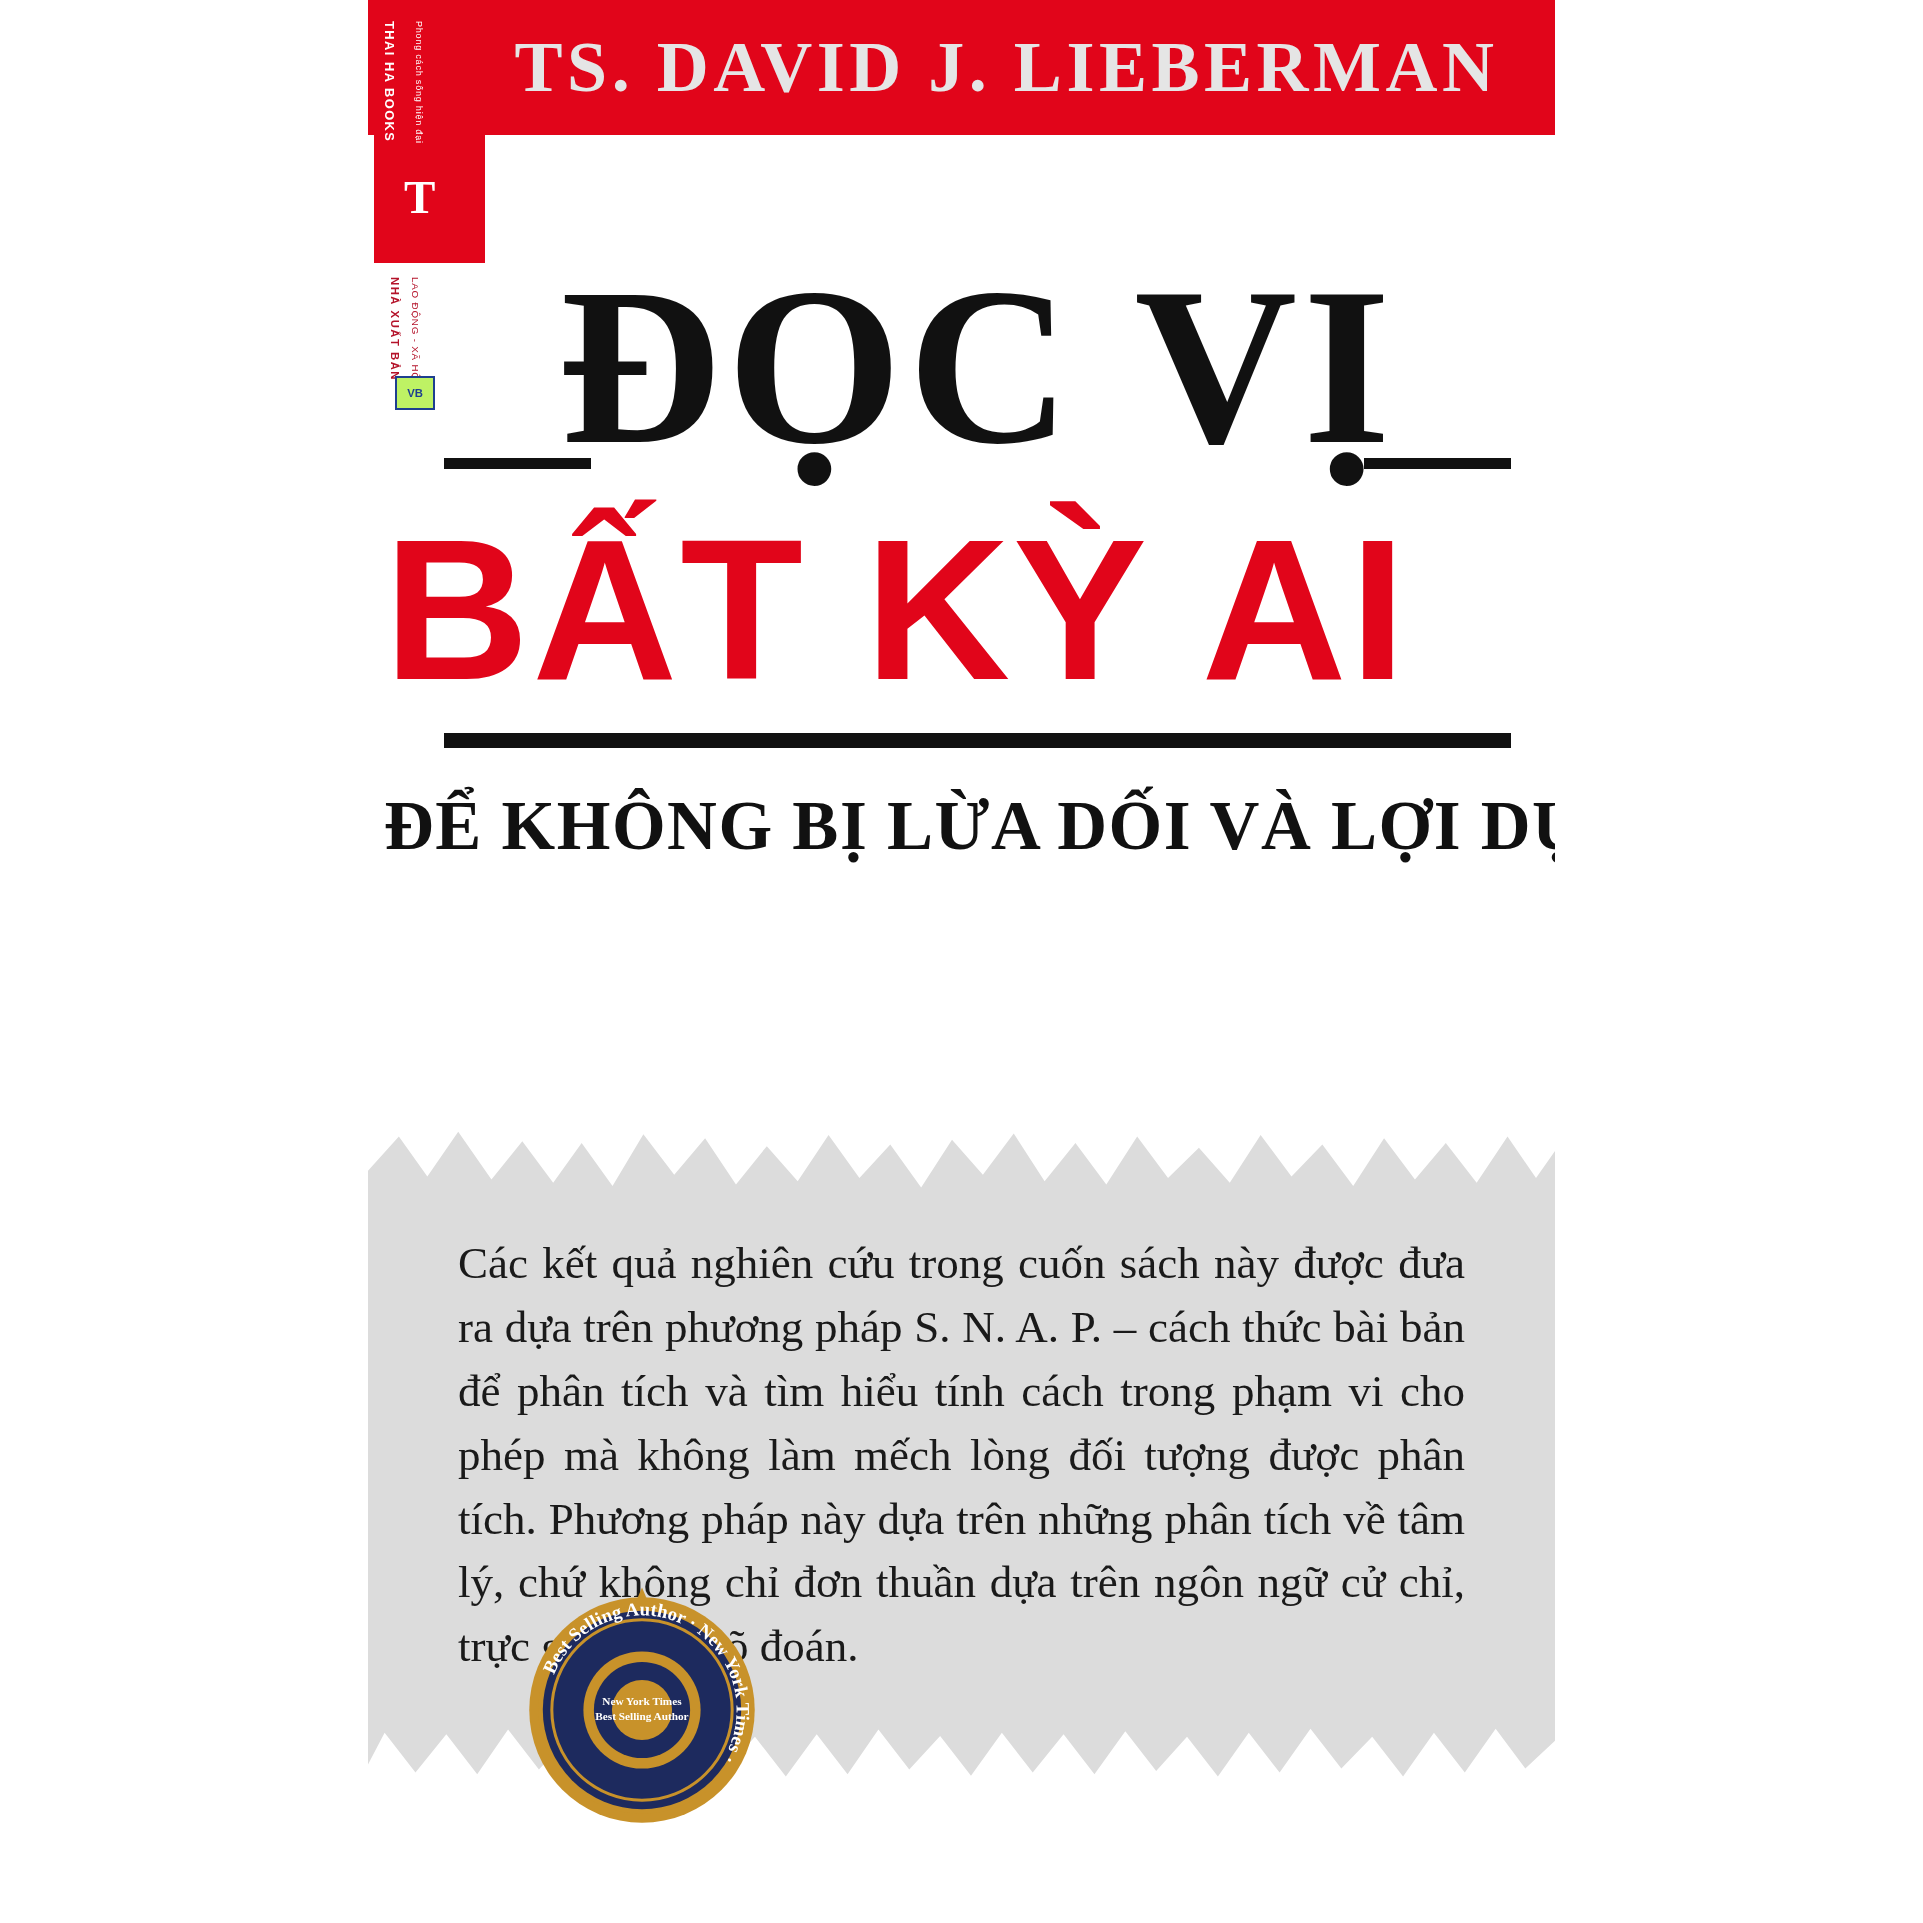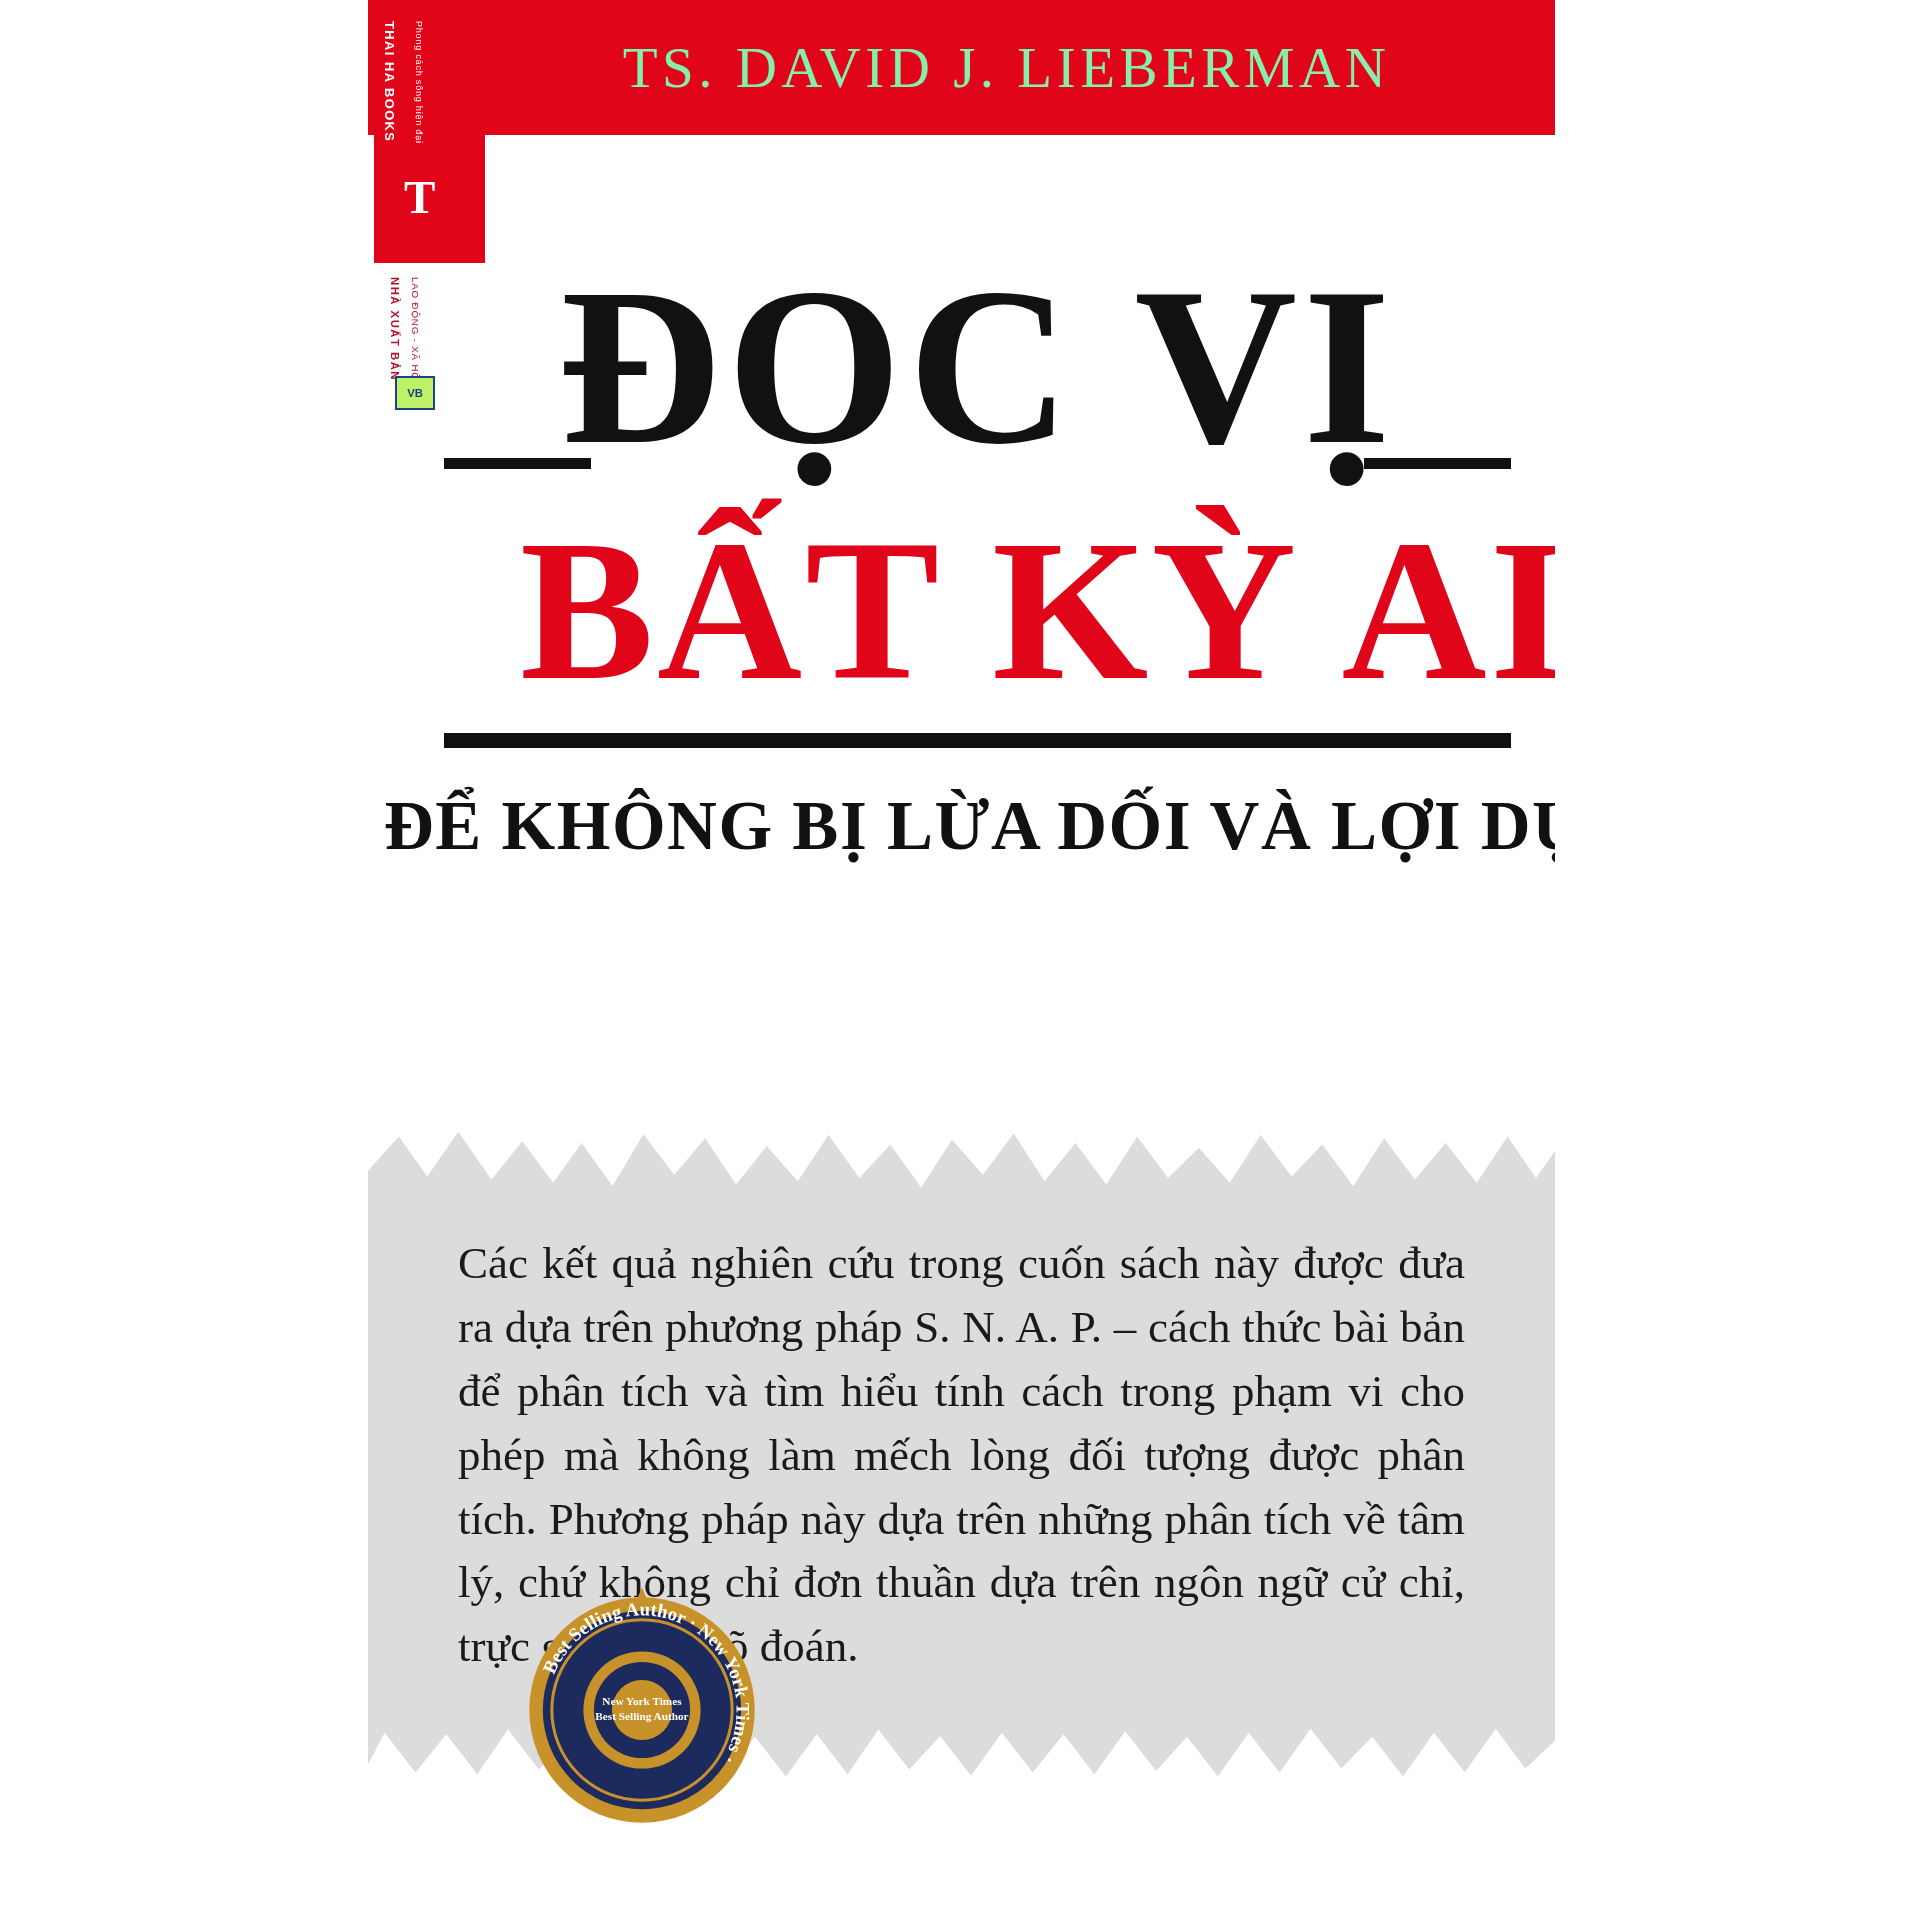--- a/index.html
+++ b/index.html
@@ -31,24 +31,24 @@
     left: 0;
     top: 0;
     width: 1187px;
     height: 135px;
     background: #e1051a;
     display: flex;
     align-items: center;
     justify-content: center;
   }
   .author-name {
-    color: #86efac;
-    font-family: "Liberation Serif", serif;
-    font-weight: normal;
-    font-size: 57px;
+    color: #e5e5e5;
+    font-family: "Liberation Serif", serif;
+    font-weight: bold;
+    font-size: 72px;
     letter-spacing: 4.5px;
     white-space: nowrap;
     padding-left: 90px;
   }
 
   
   .pub-strip {
     position: absolute;
     left: 6px;
     top: 0;
@@ -178,22 +178,22 @@
   }
   .rule-right {
     position: absolute;
     right: 60px;
     top: 7.5px;
     width: 147px;
     height: 10.5px;
     background: #111111;
   }
   .title-sub-red {
-    text-align: right;
-    font-family: Liberation Serif, serif;
+    text-align: left;
+    font-family: Liberation Sans, sans-serif;
     font-weight: bold;
     font-size: 201px;
     line-height: 0.95;
     color: #e1051a;
     letter-spacing: 3px;
     margin-top: 42px;
   }
   .thick-rule {
     margin: 27px auto 0 auto;
     width: 1067px;

